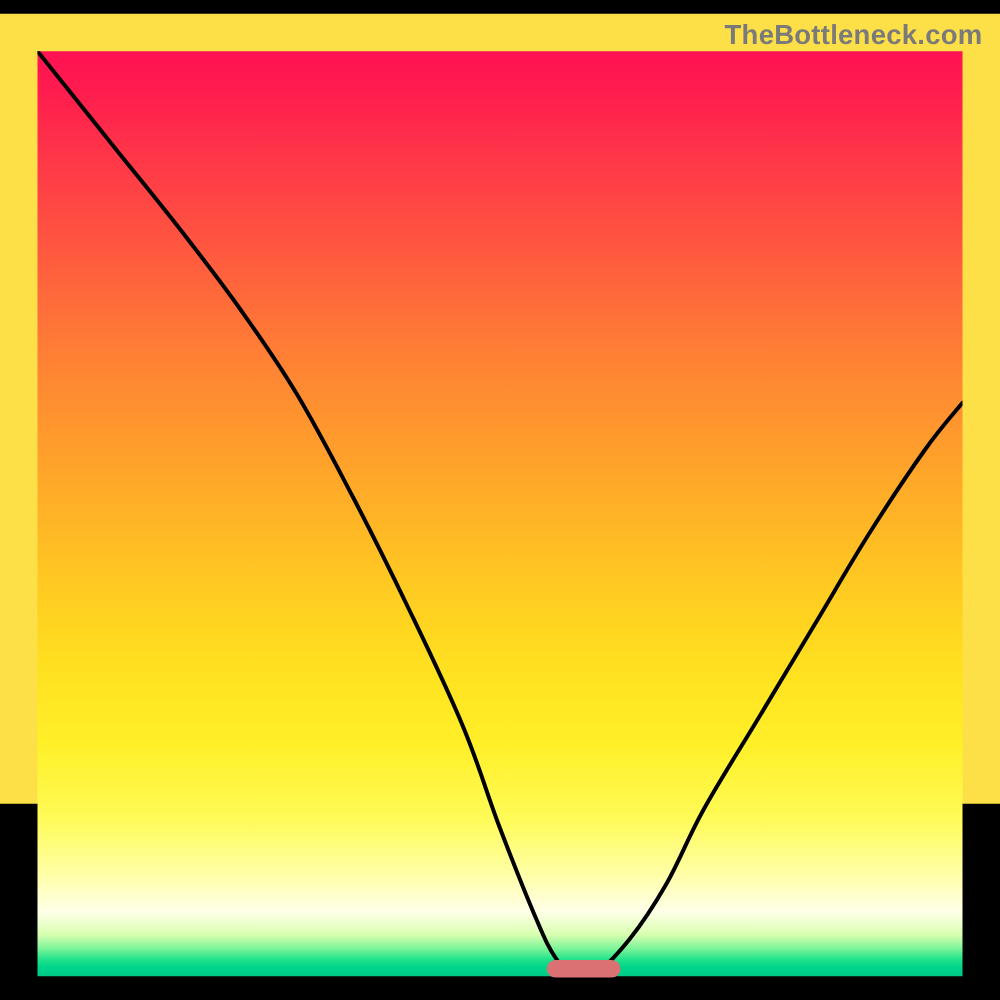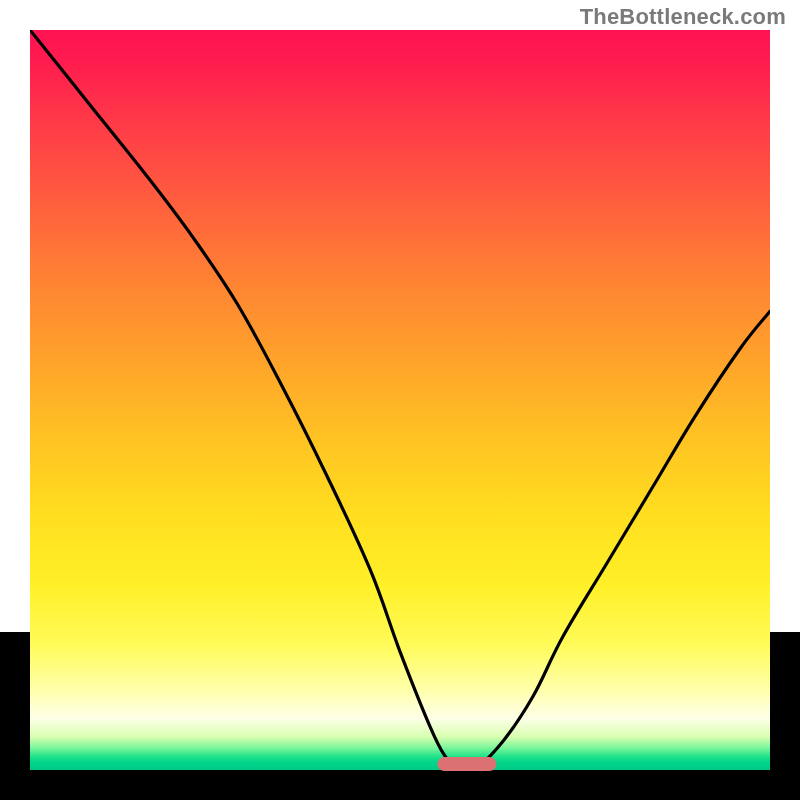--- a/index.html
+++ b/index.html
@@ -6,24 +6,24 @@
     margin: 0;
     padding: 0;
     width: 800px;
     height: 800px;
     background: #000;
     overflow: hidden;
   }
   .frame {
     position: absolute;
     left: 0;
-    top: 0;
+    top: 11px;
     width: 800px;
     height: 632px;
-    background: #ffffff;
+    background: #fde047;
   }
   .watermark {
     position: absolute;
     top: 4px;
     right: 14px;
     font-family: Arial, Helvetica, sans-serif;
     font-size: 22px;
     font-weight: 600;
     color: #7a7a7a;
     letter-spacing: 0.2px;

